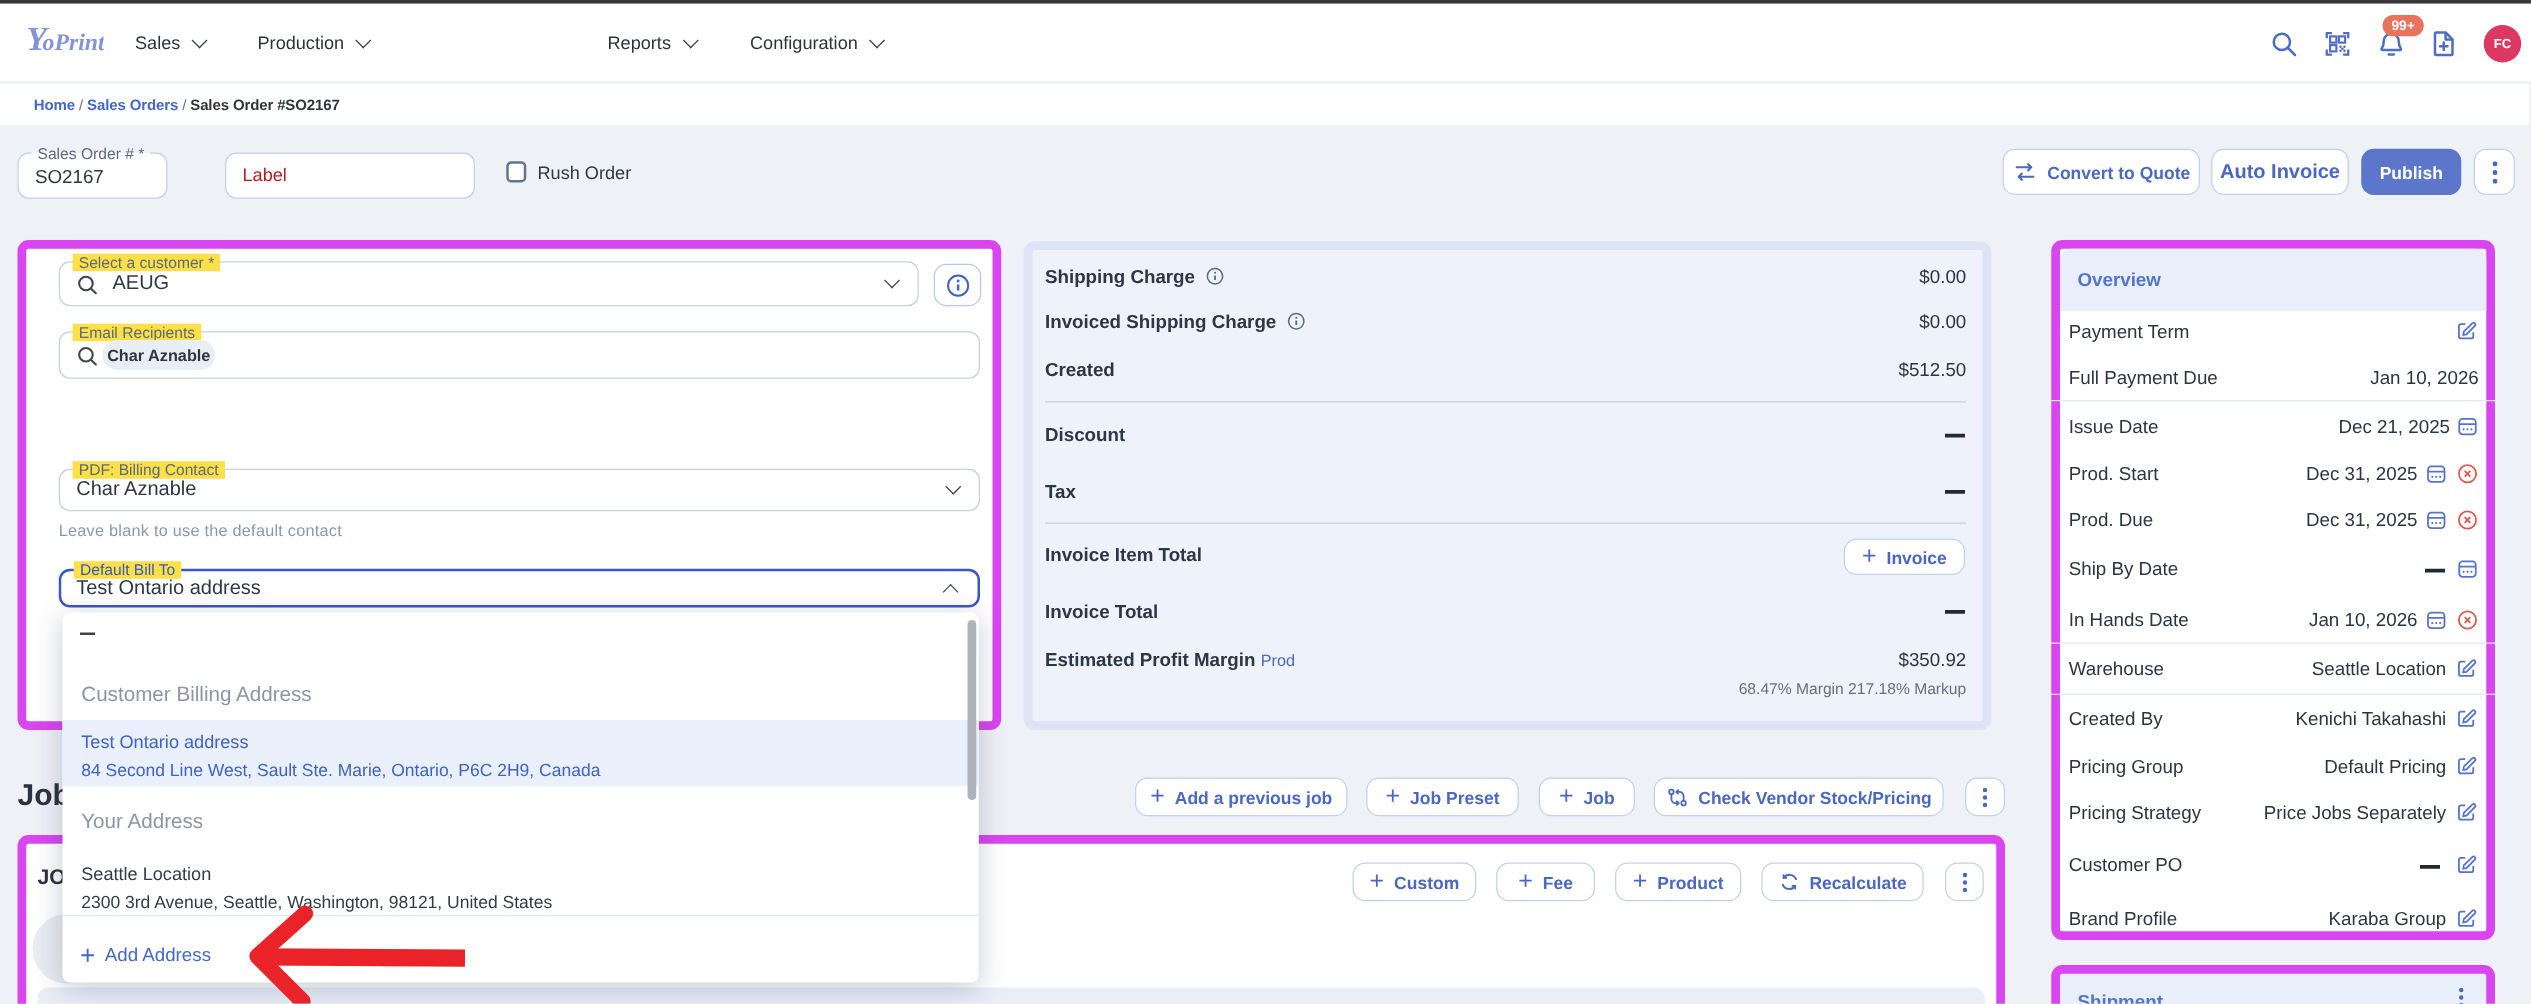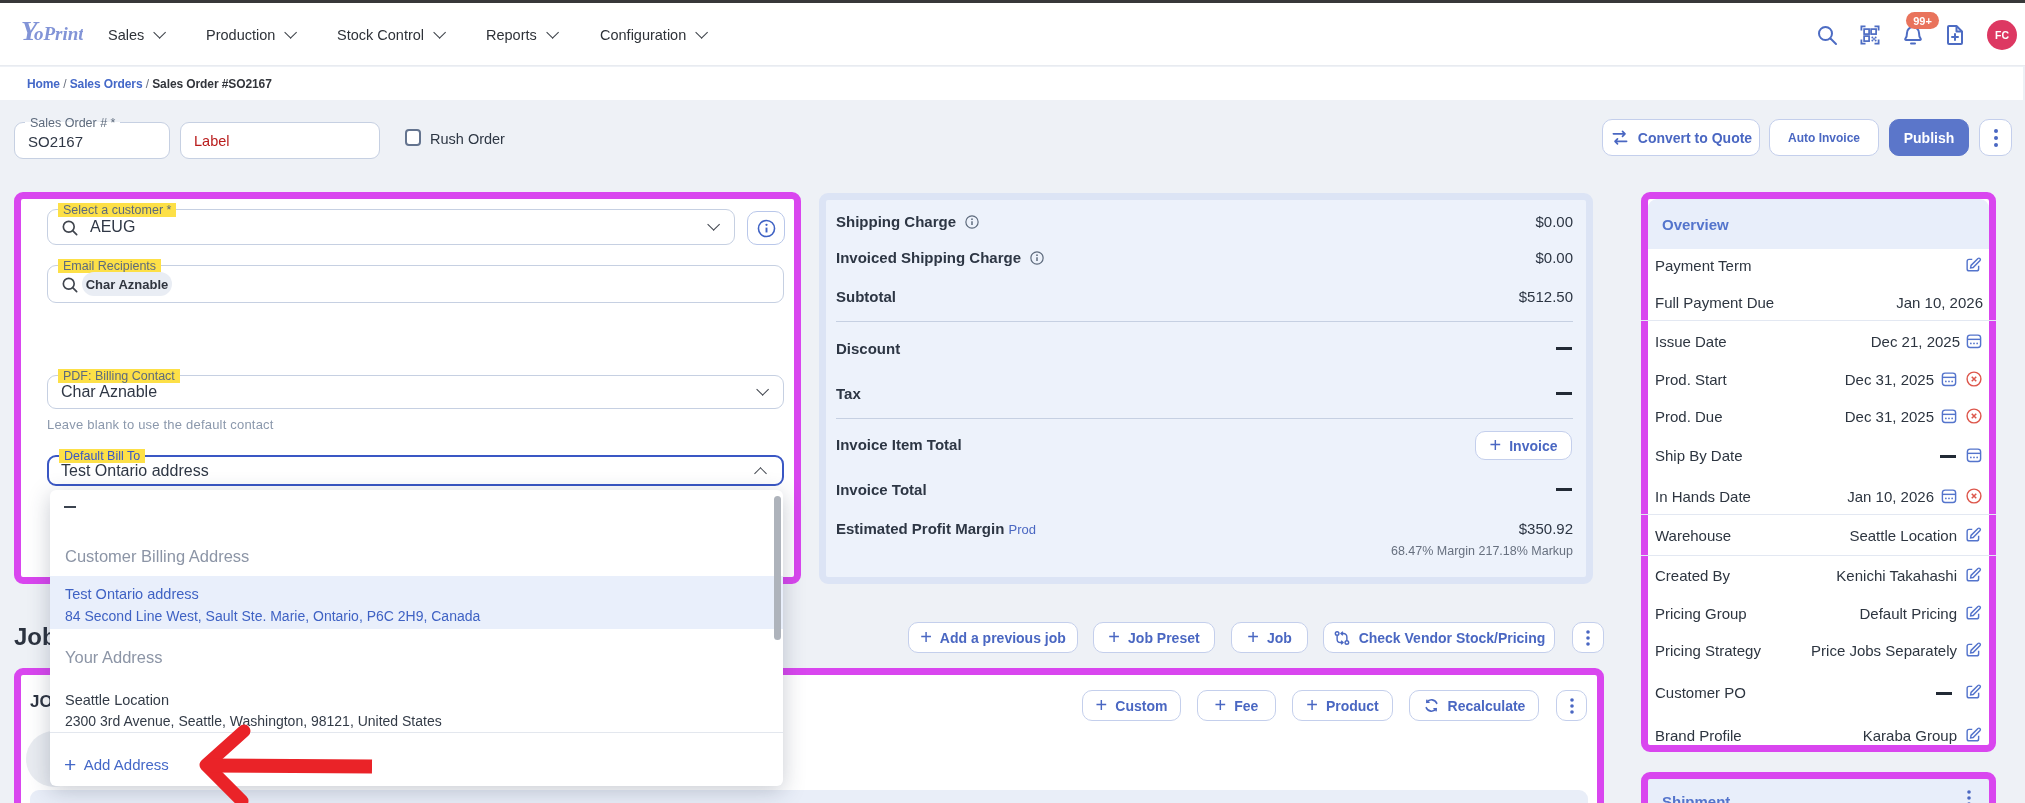--- a/index.html
+++ b/index.html
@@ -58,21 +58,20 @@
   </defs>
 </svg>
 <div id="topstrip"></div>
 <div id="header">
   <svg class="logo" style="left:21px; top:11px; width:62px; height:36px;" viewBox="0 0 62 36">
     <text x="0" y="26" font-family="Liberation Serif" font-style="italic" font-weight="bold" font-size="27" fill="#8294d7">Y</text>
     <text x="13" y="26" font-family="Liberation Serif" font-style="italic" font-weight="bold" font-size="19" fill="#8294d7">oPrint</text>
   </svg>
   <div class="nav-item" style="left:108px;">Sales<span class="chev"></span></div>
   <div class="nav-item" style="left:206px;">Production<span class="chev"></span></div>
-  <div class="nav-item" style="left:337px;">Stock Control<span class="chev"></span></div>
   <div class="nav-item" style="left:486px;">Reports<span class="chev"></span></div>
   <div class="nav-item" style="left:600px;">Configuration<span class="chev"></span></div>
   <svg style="position:absolute; left:1815px; top:20px;" width="24" height="24" viewBox="0 0 24 24" fill="none" stroke="#4d6cc3" stroke-width="2">
     <circle cx="10.5" cy="10.5" r="6.5"></circle>
       <line x1="15.5" y1="15.5" x2="21" y2="21" stroke-linecap="round"></line>
   </svg>
   <svg style="position:absolute; left:1858px; top:20px;" width="24" height="24" viewBox="0 0 24 24" fill="#4d6cc3">
     <path d="M2.5 7.5V2.5H7.5V4.3H4.3V7.5Z"></path>
     <path d="M16.5 2.5H21.5V7.5H19.7V4.3H16.5Z"></path>
     <path d="M2.5 16.5H4.3V19.7H7.5V21.5H2.5Z"></path>
@@ -98,36 +97,36 @@
   </svg>
   <div style="position:absolute; left:1987px; top:17px; width:30px; height:30px; border-radius:50%; background:#dd3862; color:#fff; font-size:10.5px; font-weight:700; display:flex; align-items:center; justify-content:center;">FC</div>
 </div>
 <div id="crumbbar">
   <div style="position:absolute; left:27px; top:10px; font-size:12px; letter-spacing:-0.1px;">
     <span style="color:#4468c8; font-weight:600;">Home</span><span style="color:#6b7280;"> / </span><span style="color:#4468c8; font-weight:600;">Sales Orders</span><span style="color:#6b7280;"> / </span><span style="color:#32353b; font-weight:600;">Sales Order #SO2167</span>
   </div>
 </div>
 <div id="main">
 
-  <div class="field" style="left:14px; top:22px; width:156px; height:37px;">
+  <div class="field" style="left:14px; top:22px; width:120px; height:37px;">
     <span class="flabel" style="background:linear-gradient(to bottom, #eef1f6 46%, #ffffff 46%);">Sales Order # *</span>
     <div style="position:absolute; left:13px; top:10px; font-size:15px; color:#2f3745;">SO2167</div>
   </div>
   <div class="field" style="left:180px; top:22px; width:200px; height:37px;">
     <div style="position:absolute; left:13px; top:10px; font-size:14.5px; color:#b91c1c;">Label</div>
   </div>
   <div style="position:absolute; left:405px; top:29px; width:16px; height:17px; border:2px solid #64748f; border-radius:4px; background:#fff;"></div>
   <div style="position:absolute; left:430px; top:31px; font-size:14.5px; color:#2e3744;">Rush Order</div>
   <div class="btn" style="left:1602px; top:19px; width:158px; height:37px; font-size:14px;">
     <svg width="20" height="20" viewBox="0 0 24 24" fill="none" stroke="#4a67c2" stroke-width="2" stroke-linecap="round" stroke-linejoin="round">
         <path d="M4 7h14M15 4l3 3-3 3"></path>
         <path d="M20 16H6M9 13l-3 3 3 3"></path>
       </svg>
     Convert to Quote</div>
-  <div class="btn" style="left:1769px; top:19px; width:110px; height:37px; font-size:12px;">Auto Invoice</div>
+  <div class="btn" style="left:1769px; top:19px; width:110px; height:37px; font-size:16px;">Auto Invoice</div>
   <div class="btn" style="left:1889px; top:19px; width:80px; height:37px; font-size:14px; background:#5b76ca; color:#fff; border-color:#5b76ca;">Publish</div>
   <div class="btn" style="left:1979px; top:19px; width:33px; height:37px;">
     <svg width="4" height="18" viewBox="0 0 4 18" fill="#4a67c2">
         <circle cx="2" cy="2" r="2"></circle>
         <circle cx="2" cy="9" r="2"></circle>
         <circle cx="2" cy="16" r="2"></circle>
       </svg>
   </div>
 
   <div class="card" style="left:14px; top:92px; width:787px; height:392px;"></div>
@@ -177,21 +176,21 @@
   </div>
   <div style="position:absolute; left:1273px; top:113px; width:300px; text-align:right; font-size:15px; color:#2d3644;">$0.00</div>
   <div class="row-label" style="position:absolute; left:836px; top:149px;">Invoiced Shipping Charge
     <svg style="vertical-align:-3px; margin-left:4px;" width="16" height="16" viewBox="0 0 24 24" fill="none" stroke="#5d6a7c" stroke-width="1.8">
         <circle cx="12" cy="12" r="9.2"></circle>
         <line x1="12" y1="11" x2="12" y2="16.5" stroke-width="2.2"></line>
         <circle cx="12" cy="7.8" r="1.3" fill="#5d6a7c" stroke="none"></circle>
       </svg>
   </div>
   <div style="position:absolute; left:1273px; top:149px; width:300px; text-align:right; font-size:15px; color:#2d3644;">$0.00</div>
-  <div class="row-label" style="position:absolute; left:836px; top:188px;">Subtotal</div>
+  <div class="row-label" style="position:absolute; left:836px; top:188px;">Created</div>
   <div style="position:absolute; left:1273px; top:188px; width:300px; text-align:right; font-size:15px; color:#2d3644;">$512.50</div>
   <div style="position:absolute; left:836px; top:221px; width:737px; height:1px; background:#c6d0e2;"></div>
   <div class="row-label" style="position:absolute; left:836px; top:240px;">Discount</div>
   <div style="position:absolute; left:1556px; top:247px;" class="dash"></div>
   <div class="row-label" style="position:absolute; left:836px; top:285px;">Tax</div>
   <div style="position:absolute; left:1556px; top:292px;" class="dash"></div>
   <div style="position:absolute; left:836px; top:318px; width:737px; height:1px; background:#c6d0e2;"></div>
   <div class="row-label" style="position:absolute; left:836px; top:336px;">Invoice Item Total</div>
   <div class="btn btn-sm" style="left:1475px; top:331px; width:97px; height:29px;"><span class="plus">+</span>Invoice</div>
   <div class="row-label" style="position:absolute; left:836px; top:381px;">Invoice Total</div>

